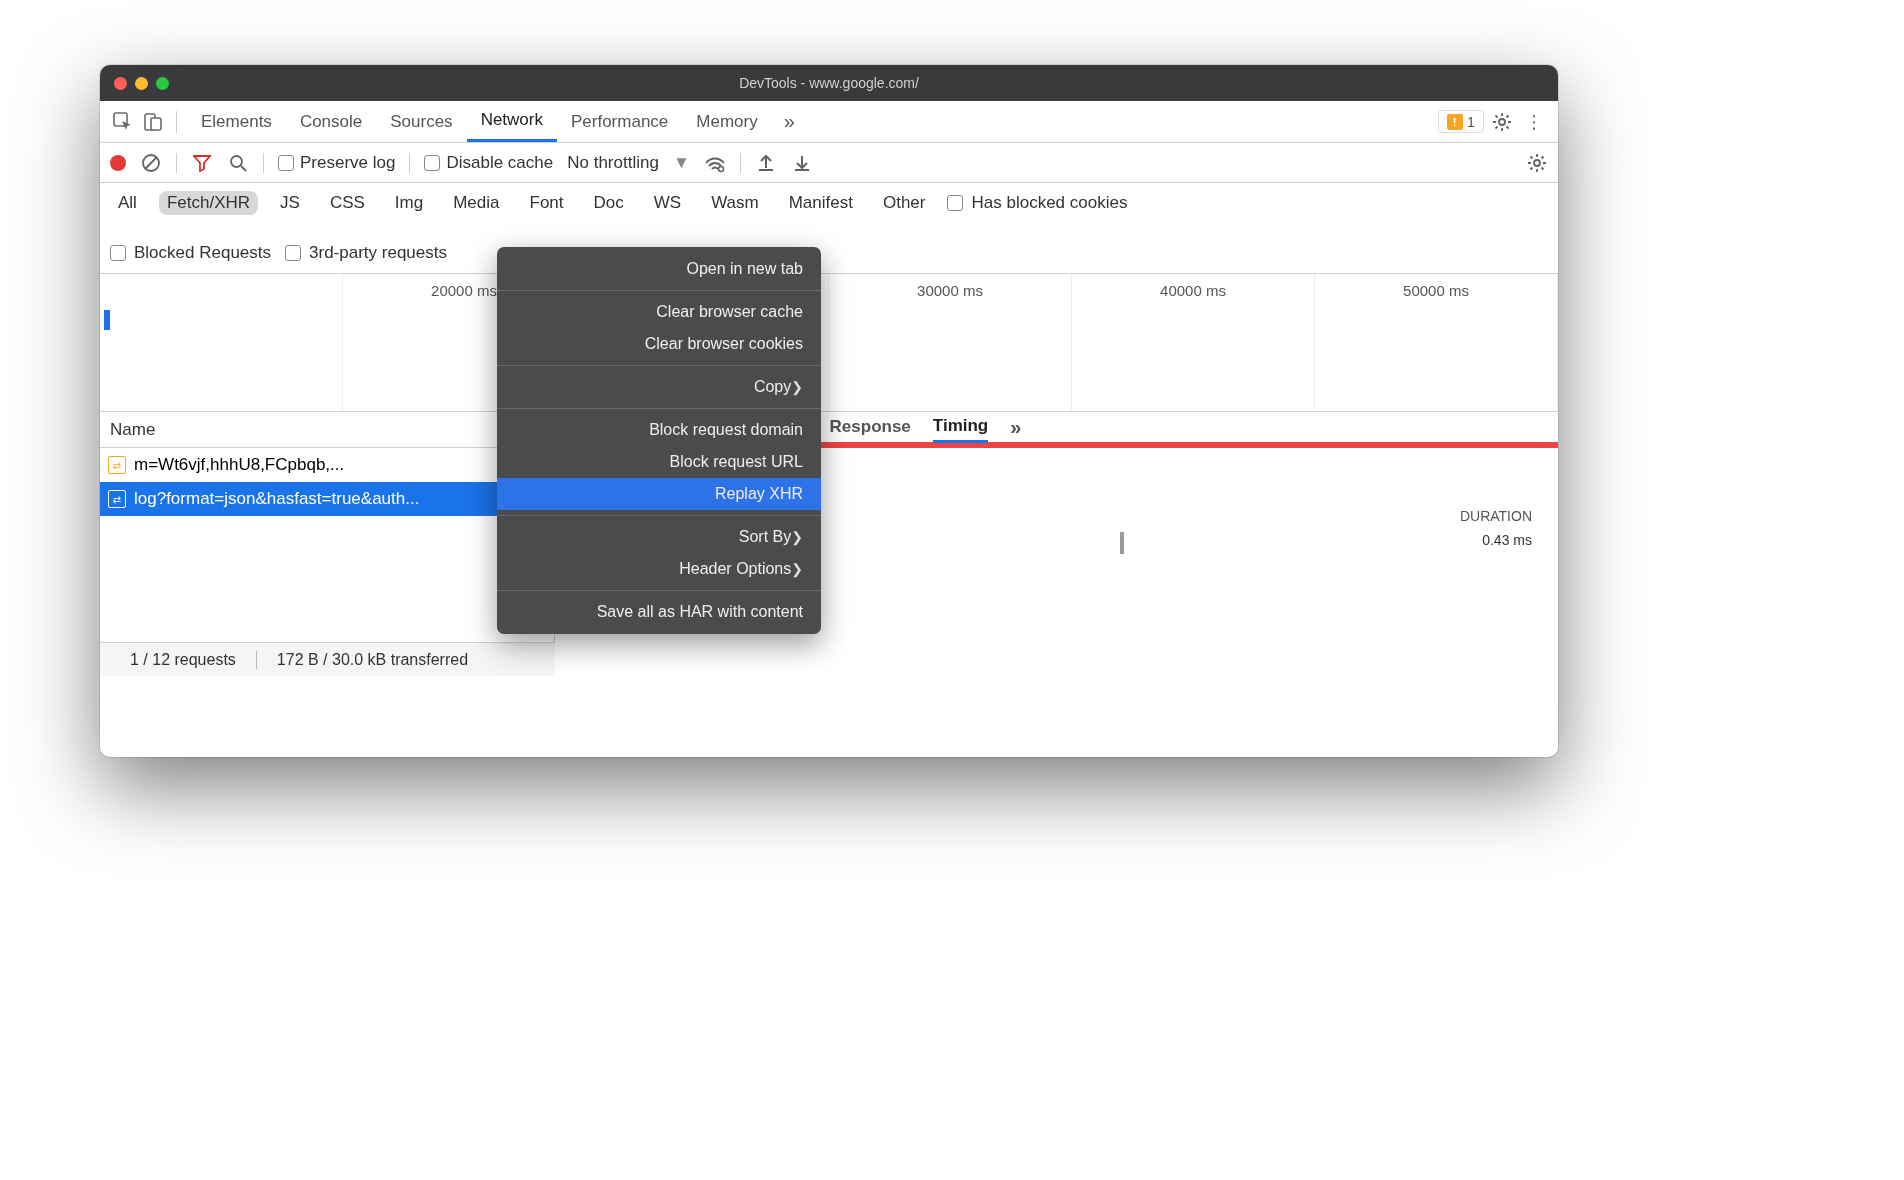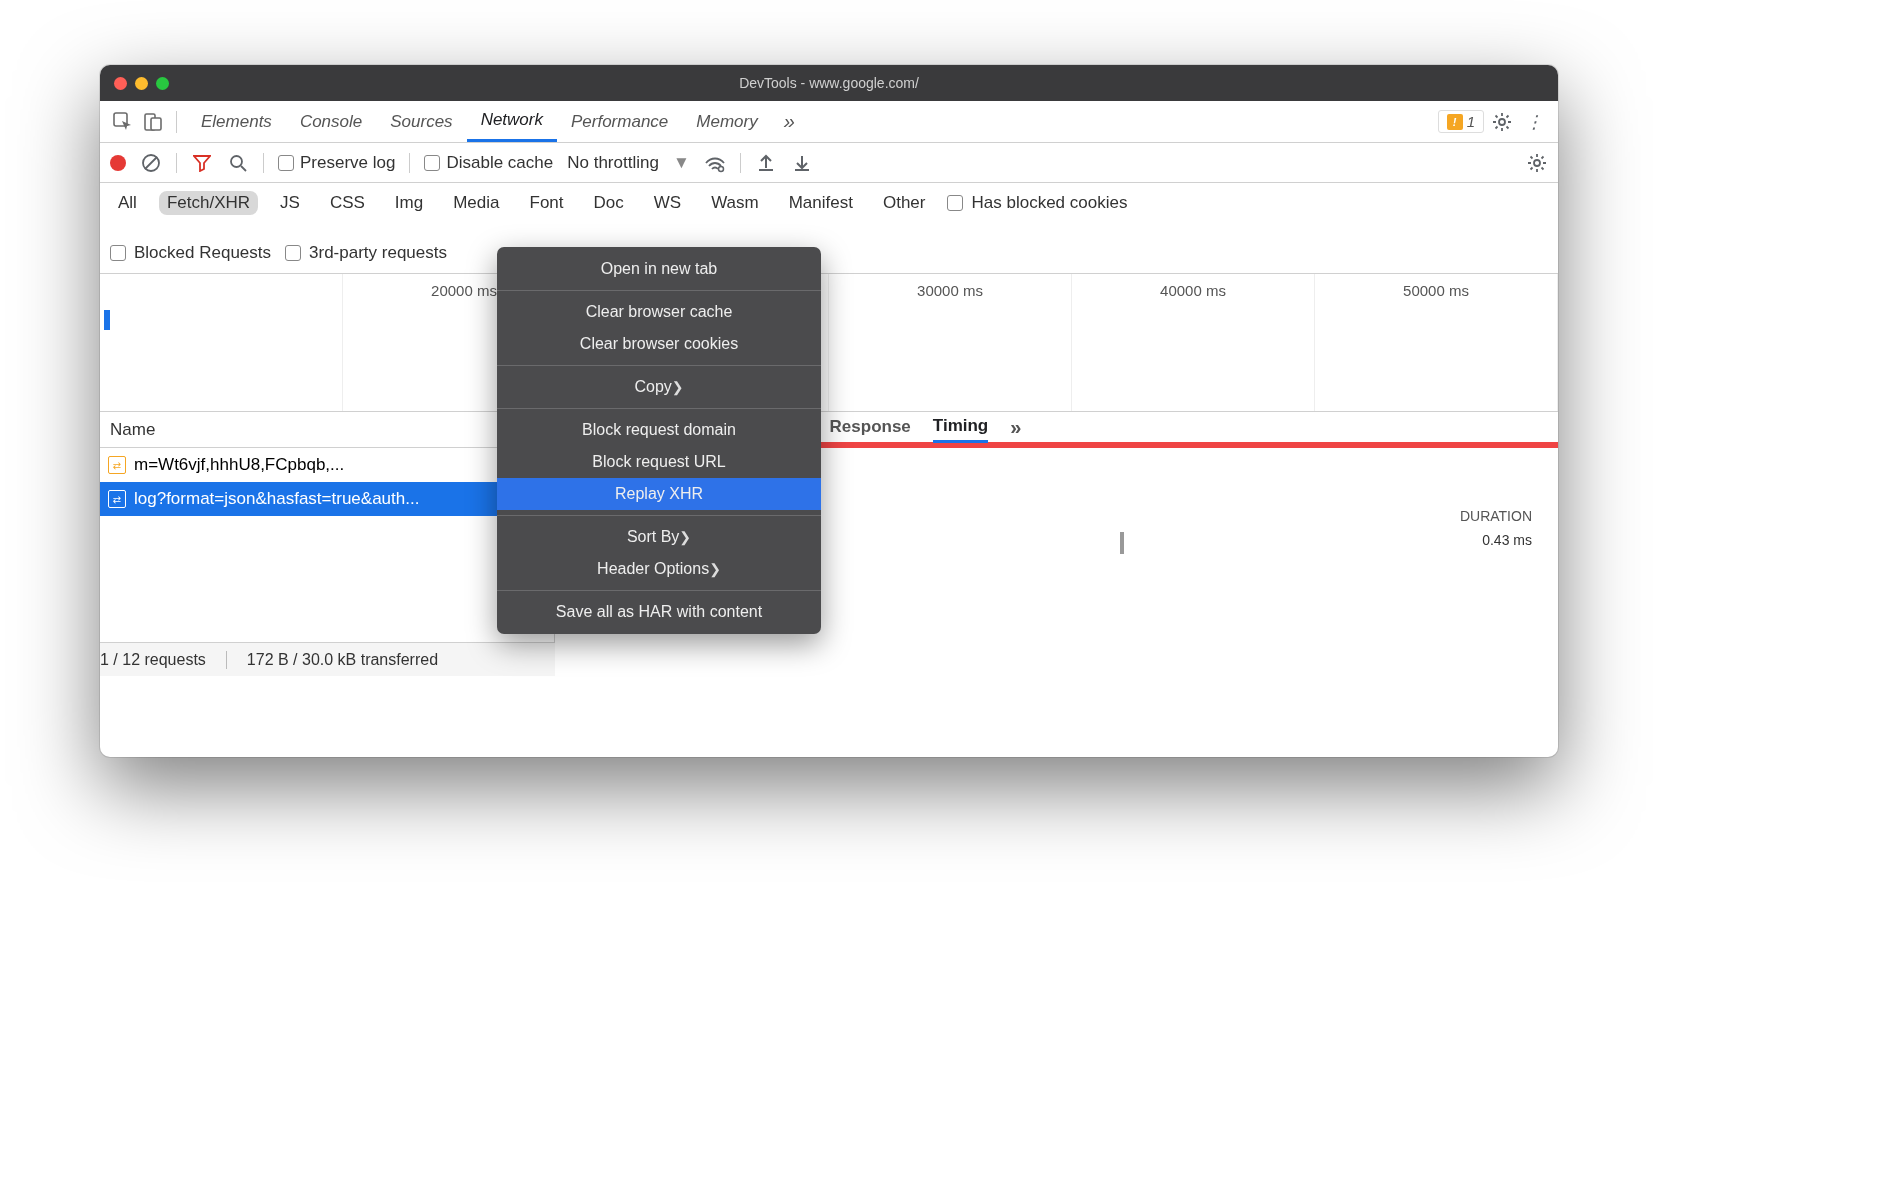--- a/index.html
+++ b/index.html
@@ -44,21 +44,20 @@
 
 .tabs-bar {
   height: 42px;
   display: flex;
   align-items: center;
   padding: 0 10px;
   border-bottom: 1px solid #d0d0d0;
   gap: 4px;
   color: #555;
   font-size: 17px;
-  font-style: italic;
 }
 .inspect-icn, .device-icn {
   width: 26px; height: 26px;
   display: flex; align-items: center; justify-content: center;
   color: #6b6b6b;
 }
 .tabs-divider { width: 1px; height: 22px; background: #ccc; margin: 0 6px; }
 .tab { padding: 0 14px; height: 100%; display: flex; align-items: center; cursor: pointer; color: #555; }
 .tab.active { color: #202124; border-bottom: 3px solid #1a73e8; margin-bottom: -1px; }
 .more-tabs { padding: 0 8px; color: #555; font-size: 20px; }
@@ -137,21 +136,21 @@
 .queue-row { display:flex; justify-content:space-between; padding-top:8px; }
 .queue-row .qlabel { padding-left: 20px; }
 .qbar { width: 4px; height: 22px; background:#999; margin-left: 100px; }
 .queue-row .mid { flex:1; display:flex; justify-content:center; }
 
 
 .status-bar {
   height: 34px;
   border-top: 1px solid #d0d0d0;
   display:flex; align-items:center;
-  padding: 0 0;
+  padding: 0 30px;
   font-size: 16px;
   color:#333;
   gap: 20px;
   background:#f5f5f5;
   width: 455px;
 }
 .status-div { width:1px; height:18px; background:#bbb; }
 
 
 .ctx-menu {
@@ -159,21 +158,21 @@
   left: 397px;
   top: 182px;
   width: 324px;
   background: #4b4b4d;
   border-radius: 7px;
   padding: 6px 0;
   box-shadow: 0 10px 30px rgba(0,0,0,0.4);
   font-size: 16px;
   color: #eee;
 }
-.ctx-item { padding: 7px 18px; display:flex; justify-content:center; align-items:center; cursor:pointer; }
+.ctx-item { padding: 7px 18px; display:flex; justify-content:flex-end; align-items:center; cursor:pointer; }
 .ctx-item.hl { background:#2e72e8; }
 .ctx-sep { height:1px; background:#6a6a6c; margin: 5px 0; }
 .ctx-arrow { font-size:14px; color:#ddd; }
 
 svg { display:block; }
 </style>
 </head>
 <body>
 
 <div class="window">

